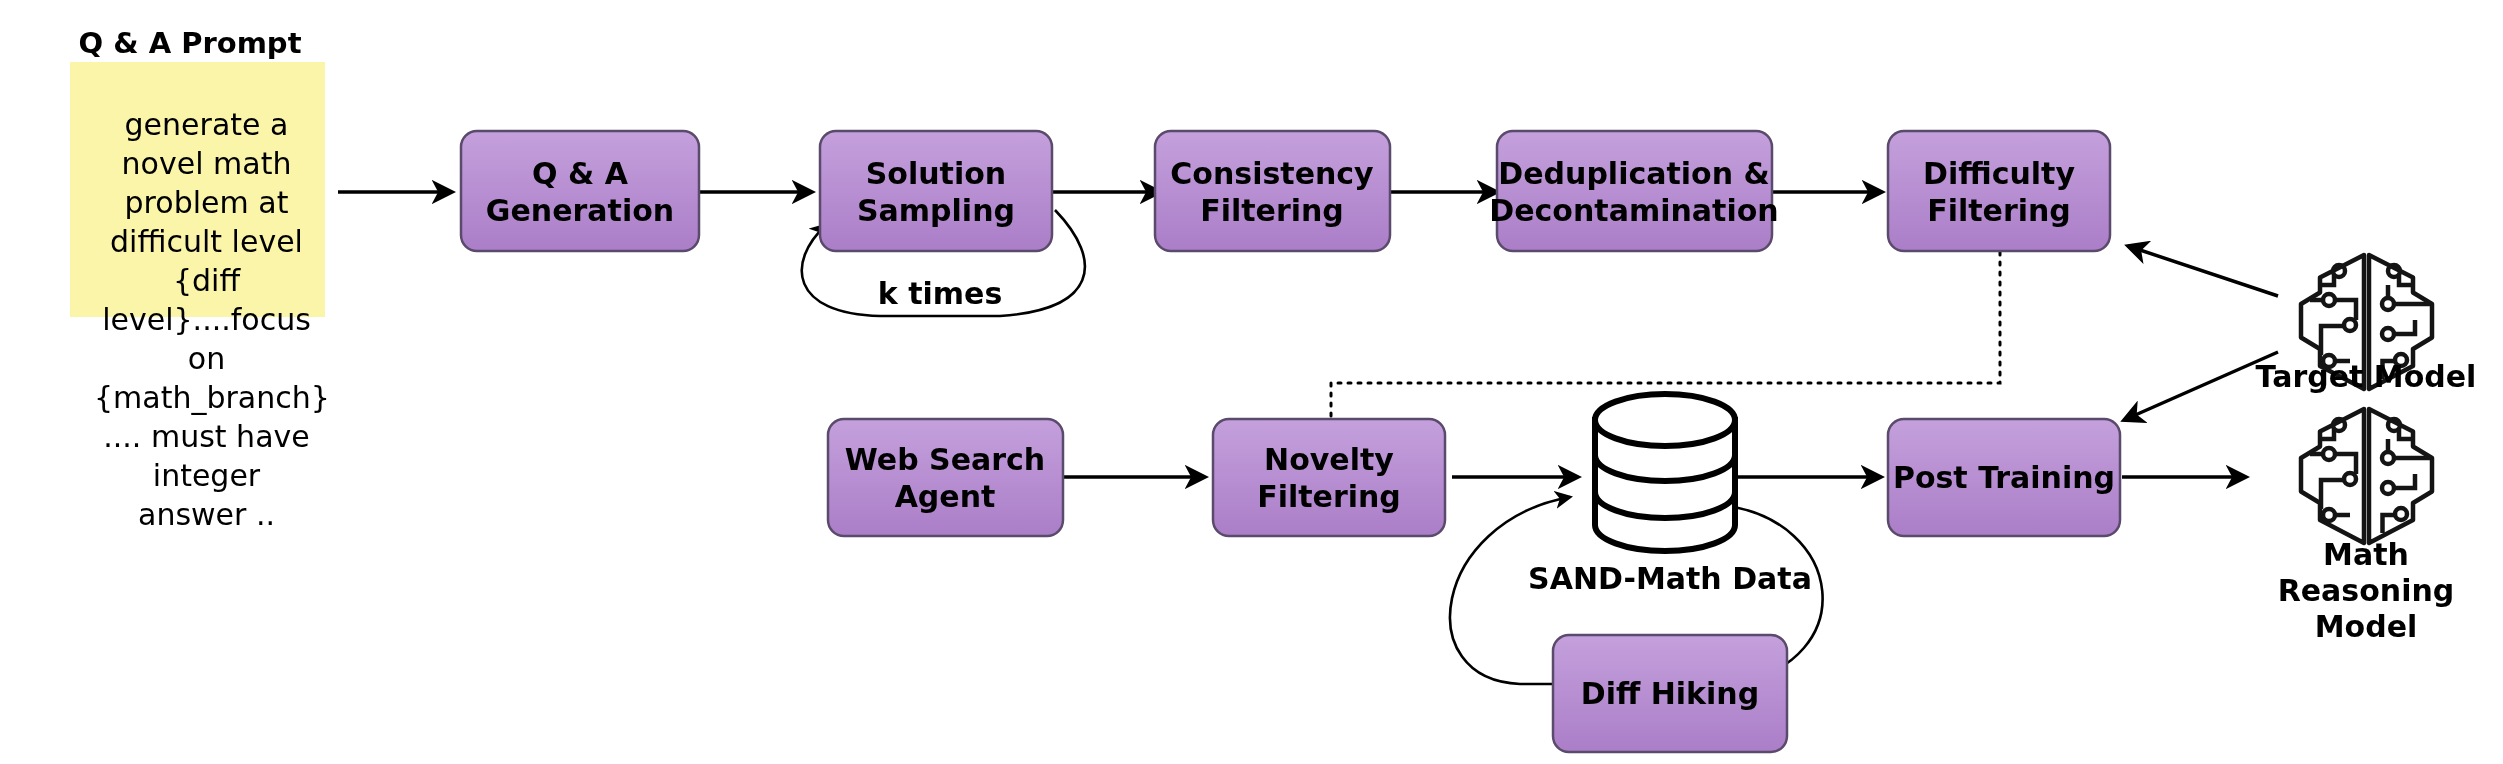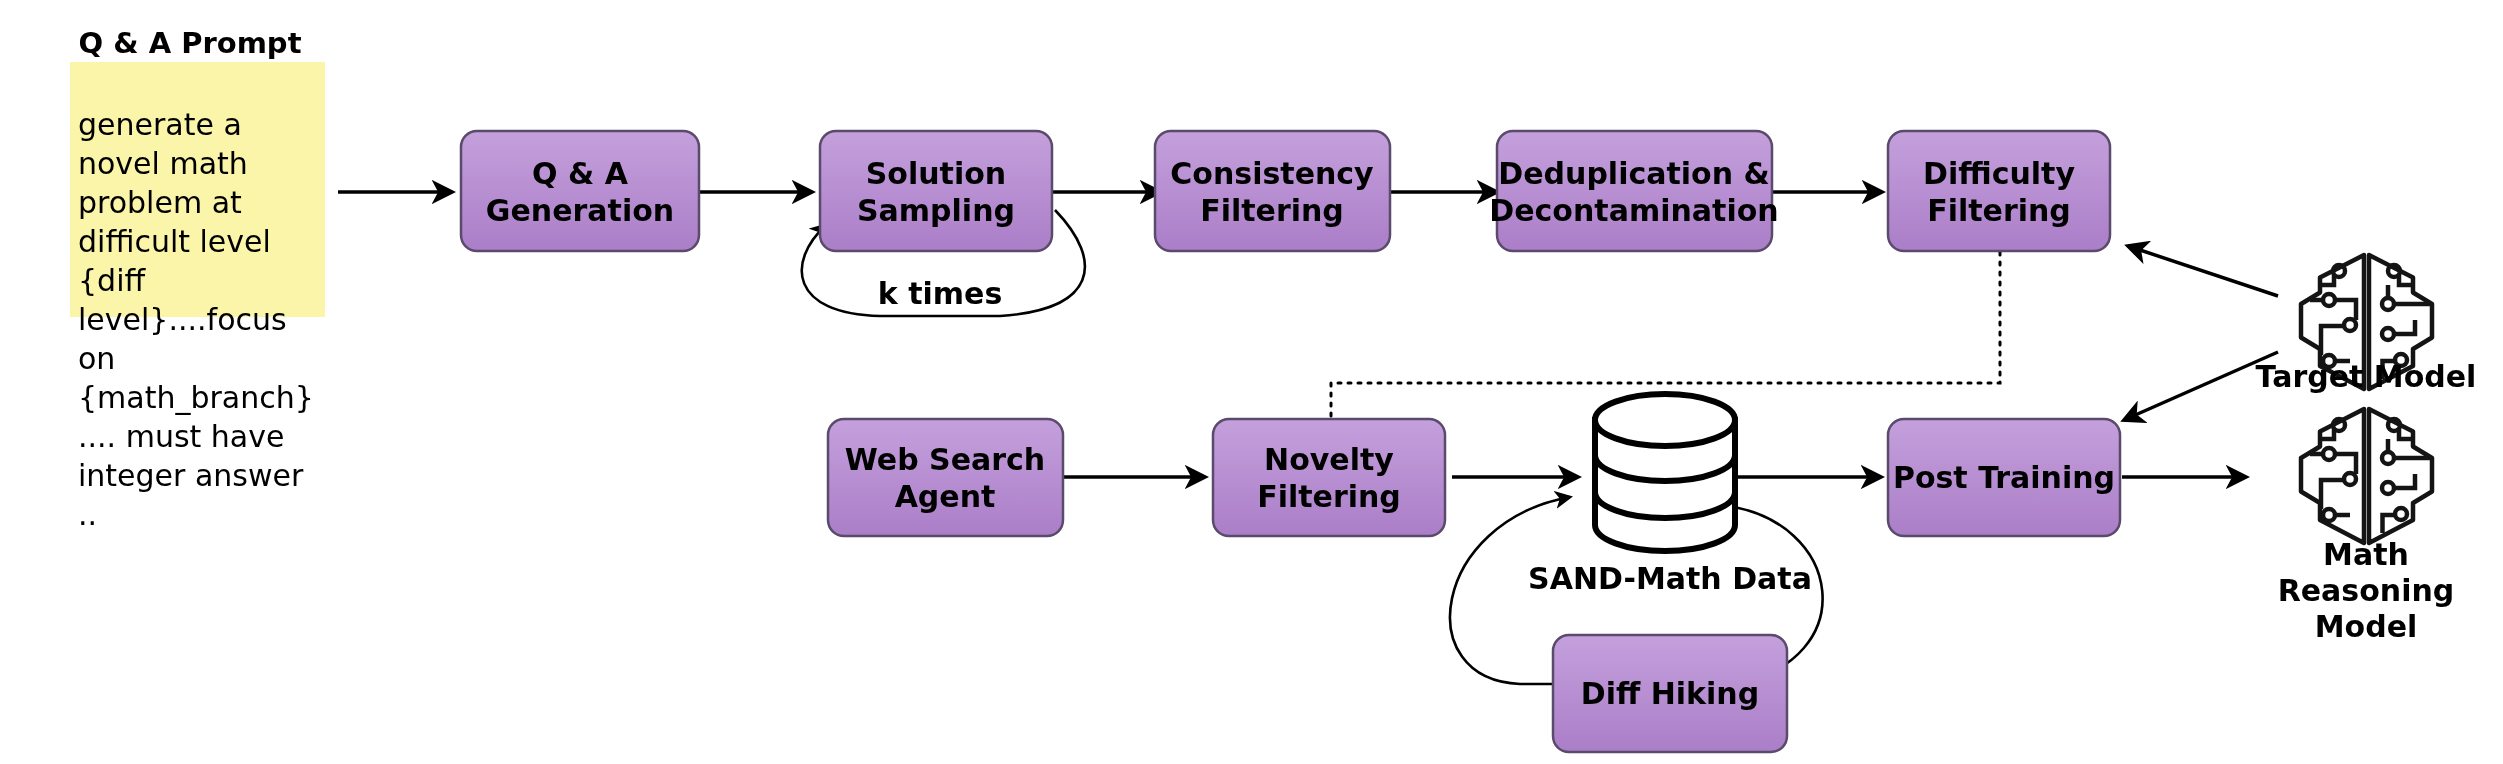--- a/index.html
+++ b/index.html
@@ -41,22 +41,23 @@
   .brain-dot{fill:none;stroke:#141414;stroke-width:9;}
 
   
   .sticky{
     position:absolute;
     background:#faf5a8;
     color:#000;
     font-family:"DejaVu Sans", sans-serif;
     font-size:30px;
     line-height:1.30;
+    text-align:center;
     box-sizing:border-box;
-    padding:4px 6px 2px 8px;
+    padding:4px 6px 2px 24px;
     white-space:pre-line;
   }
 </style>
 </head>
 <body>
 
 <div id="stage">
 
   <svg id="diagram" viewBox="0 0 2503 764">
     <defs>

